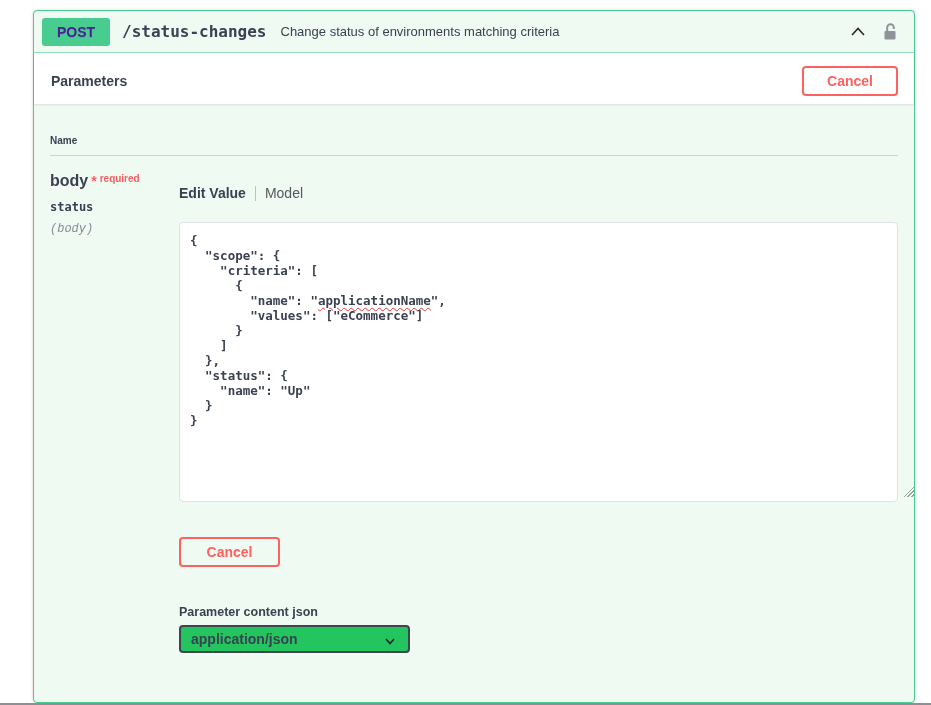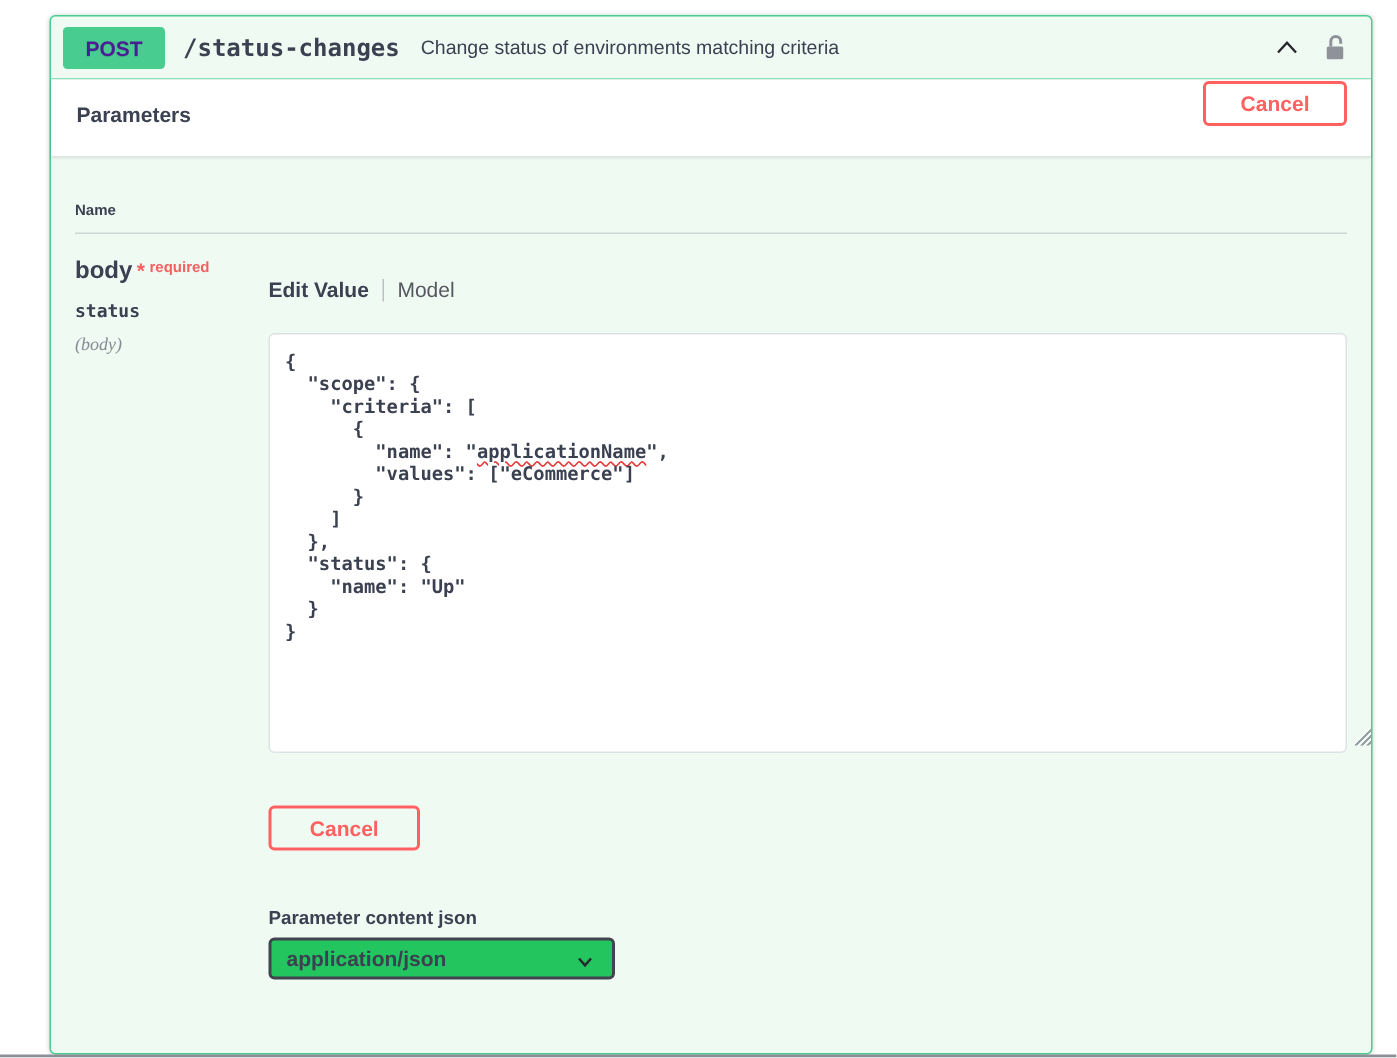--- a/index.html
+++ b/index.html
@@ -32,22 +32,22 @@
     font-size: 16px; color: #3b4151; margin-right: 14px; white-space: nowrap;
   }
   .op-summary-text { font-size: 13px; color: #3b4151; }
   .summary-controls { margin-left: auto; display: flex; align-items: center; gap: 12px; }
   .icon-btn { background: none; border: none; cursor: pointer; display: flex; align-items: center; padding: 0; }
 
   
   .section-header {
     background: rgba(255,255,255,.95);
     min-height: 51px;
-    display: flex; align-items: flex-end; justify-content: space-between;
-    padding: 8px 16px 20px 17px;
+    display: flex; align-items: center; justify-content: space-between;
+    padding: 8px 16px 4px 17px;
     box-shadow: 0 1px 2px rgba(0,0,0,.1);
   }
   .section-title { font-size: 14px; font-weight: bold; color: #3b4151; }
 
   .btn-cancel {
     background: transparent; border: 2px solid #ff6060; border-radius: 4px;
     color: #ff6060; font-family: "Liberation Sans", sans-serif;
     font-weight: bold; font-size: 14px; padding: 5px 23px; cursor: pointer;
   }
 
@@ -60,21 +60,21 @@
     border-bottom: 1px solid rgba(59,65,81,.2);
     font-size: 10px; font-weight: bold; color: #3b4151; gap: 24px;
   }
 
   .param-row { display: grid; grid-template-columns: 129px 1fr; padding-top: 16px; }
 
   .param-name { font-size: 16px; font-weight: bold; color: #3b4151; }
   .param-star { color: #f56060; font-size: 14px; margin-left: 3px; }
   .param-required { color: #f56060; font-size: 10px; margin-left: 3px; vertical-align: 4px; font-weight: bold; }
   .param-type { font-family: "DejaVu Sans Mono", monospace; font-weight: bold; font-size: 12px; margin-top: 10px; color: #3b4151; }
-  .param-in { font-family: Liberation Serif, serif; font-style: italic; font-size: 12px; margin-top: 8px; color: #888c94; }
+  .param-in { font-family: Liberation Mono, monospace; font-style: italic; font-size: 12px; margin-top: 8px; color: #888c94; }
 
   .tabs { display: flex; align-items: center; margin: 13px 0 6px 0; }
   .tab { font-size: 14px; cursor: pointer; }
   .tab.active { font-weight: bold; color: #3b4151; }
   .tab.inactive { color: #55585f; font-weight: normal; }
   .tab-divider { width: 1px; height: 15px; background: #bdbfc3; margin: 0 9px; }
 
   .body-editor {
     width: 100%; height: 280px;
     background: #ffffff; border: 1px solid #dde2e6; border-radius: 4px;

